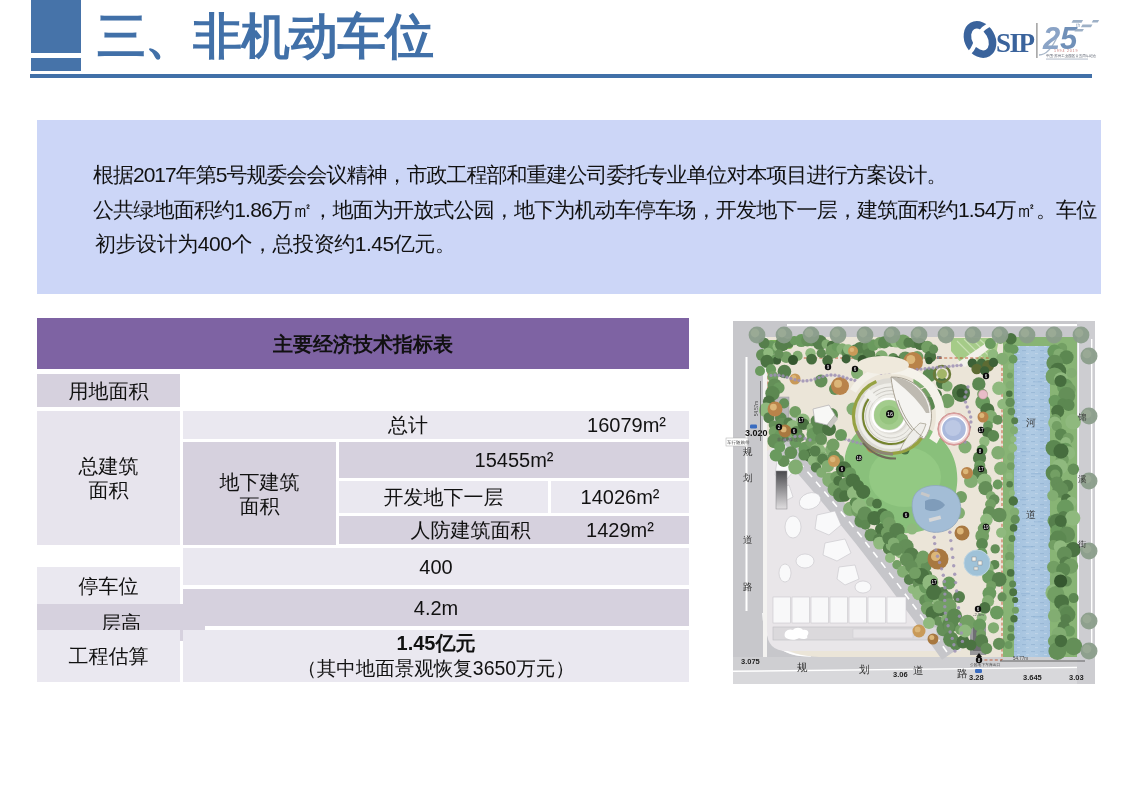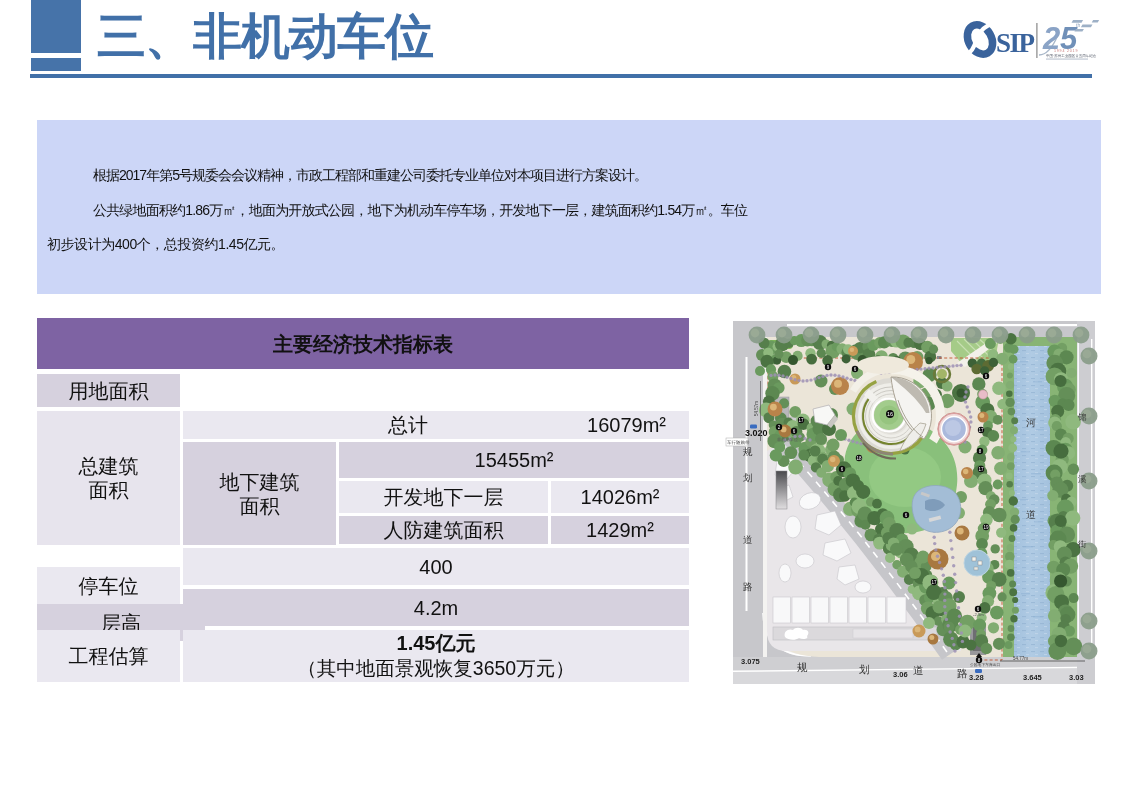--- a/index.html
+++ b/index.html
@@ -43,24 +43,24 @@
     <text x="116" y="12" font-size="5" fill="#8fa3bd">th</text>
     <text x="94" y="36.5" font-size="3.6" fill="#c87878" letter-spacing="0.8">1994 2019</text>
     <text x="86" y="42" font-size="3.5" fill="#4a5160">中国·苏州工业园区廿五周年纪念</text>
     <rect x="86" y="43.6" width="42" height="0.9" fill="#aab4c4"></rect>
   </g>
 </svg>
 </div>
 
 <div class="abs" style="left:37px;top:120px;width:1064px;height:174px;background:#ccd6f7;"></div>
 
-<div class="abs" style="left:47px;top:158px;width:1054px;font-size:14px;line-height:34.7px;color:#111;white-space:nowrap;">
+<div class="abs" style="left:47px;top:158px;width:1054px;font-size:21px;line-height:34.7px;color:#111;white-space:nowrap;">
   <div style="text-indent:46px;letter-spacing:-1px;">根据2017年第5号规委会会议精神，市政工程部和重建公司委托专业单位对本项目进行方案设计。</div>
   <div style="text-indent:46px;letter-spacing:-0.82px;">公共绿地面积约1.86万㎡，地面为开放式公园，地下为机动车停车场，开发地下一层，建筑面积约1.54万㎡。车位</div>
-  <div style="letter-spacing:-0.45px;">初步设计为400个，总投资约1.45亿元。</div>
+  <div style="letter-spacing:-0.45px;margin-left:48px;">初步设计为400个，总投资约1.45亿元。</div>
 </div>
 
 <div class="abs" style="left:0;top:0;width:1123px;height:794px;">
 
   <div class="cell" style="left:37px;top:318px;width:652px;height:51px;background:#7e63a3;font-weight:bold;">主要经济技术指标表</div>
 
   <div class="cell" style="left:37px;top:374px;width:143px;height:33px;background:#d6d1de;">用地面积</div>
 
 
   <div class="cell" style="left:37px;top:411px;width:143px;height:134px;background:#e7e4ed;">总建筑<br>面积</div>
@@ -70,21 +70,21 @@
   <div class="cell" style="left:564px;top:411px;width:125px;height:28px;background:#eae8f0;">16079m²</div>
 
   <div class="cell" style="left:183px;top:442px;width:153px;height:103px;background:#d6d1de;">地下建筑<br>面积</div>
 
   <div class="cell" style="left:339px;top:442px;width:350px;height:36px;background:#d6d1de;">15455m²</div>
 
   <div class="cell" style="left:339px;top:481px;width:209px;height:32px;background:#eae8f0;">开发地下一层</div>
 
   <div class="cell" style="left:551px;top:481px;width:138px;height:32px;background:#eae8f0;">14026m²</div>
 
-  <div class="cell" style="left:339px;top:516px;width:209px;height:28px;background:#d6d1de;">人防建筑面积</div>
+  <div class="cell" style="left:339px;top:516px;width:209px;height:28px;background:#d6d1de;padding-left:27px;">人防建筑面积</div>
 
   <div class="cell" style="left:551px;top:516px;width:138px;height:28px;background:#d6d1de;">1429m²</div>
 
   <div class="cell" style="left:37px;top:548px;width:143px;height:37px;background:#eae8f0;margin-top:19px;">停车位</div>
 
   <div class="cell" style="left:183px;top:548px;width:506px;height:37px;background:#eae8f0;">400</div>
 
   <div class="cell" style="left:37px;top:604px;width:168px;height:37px;background:#d6d1de;">层高</div>
 
   <div class="cell" style="left:183px;top:589px;width:506px;height:37px;background:#d6d1de;">4.2m</div>

